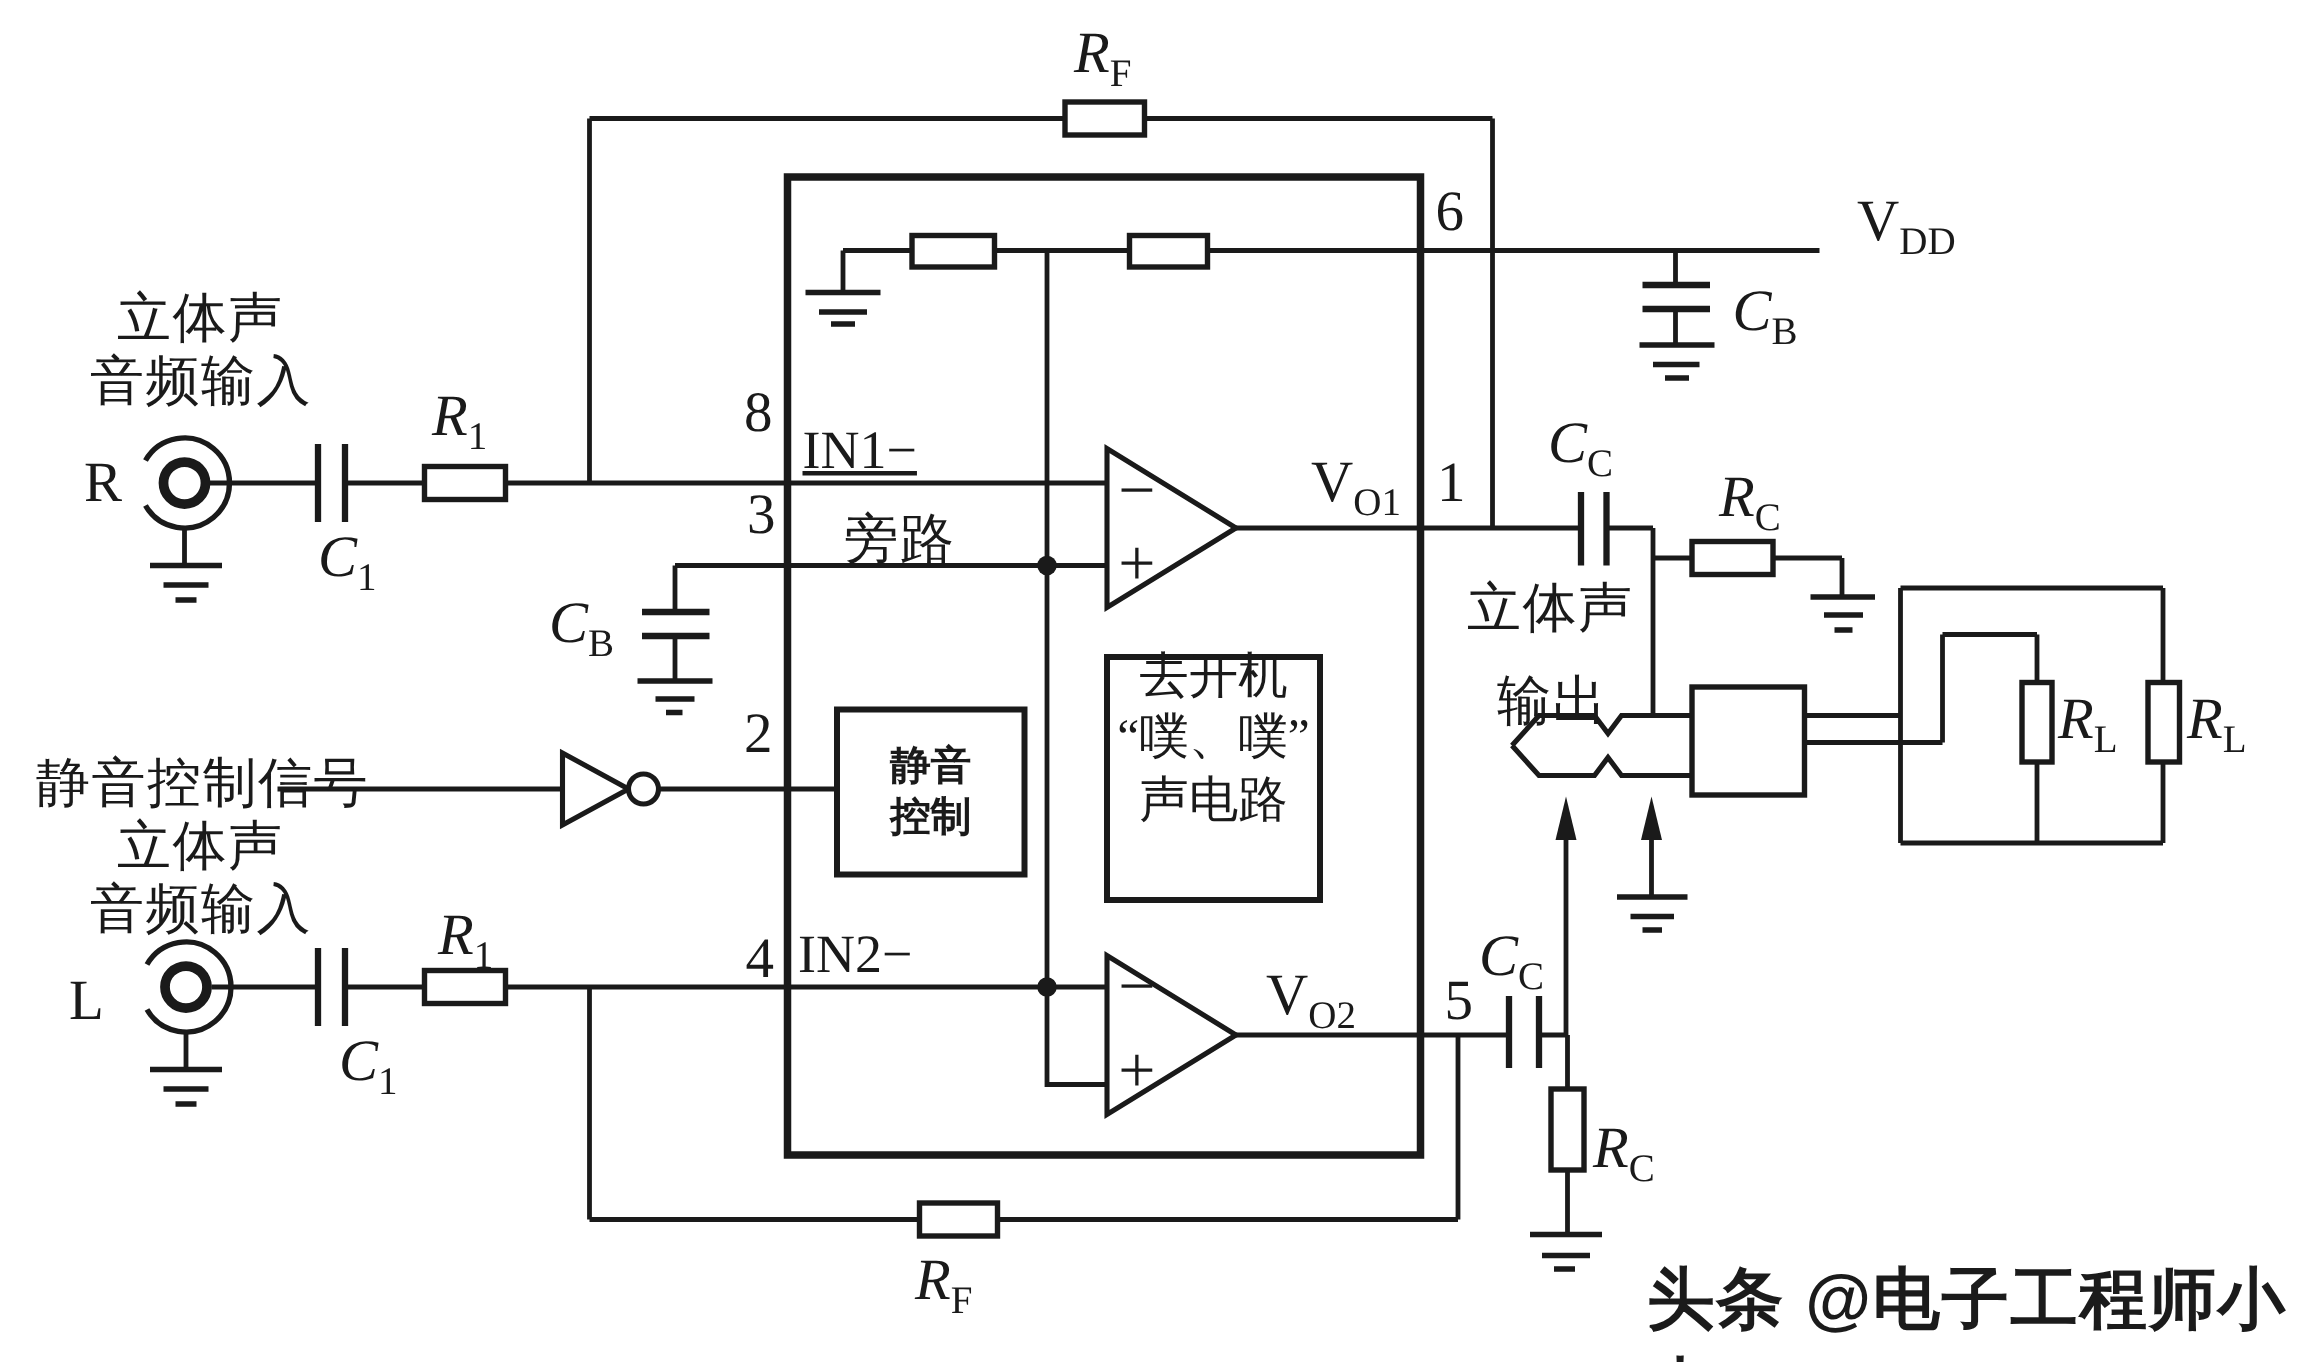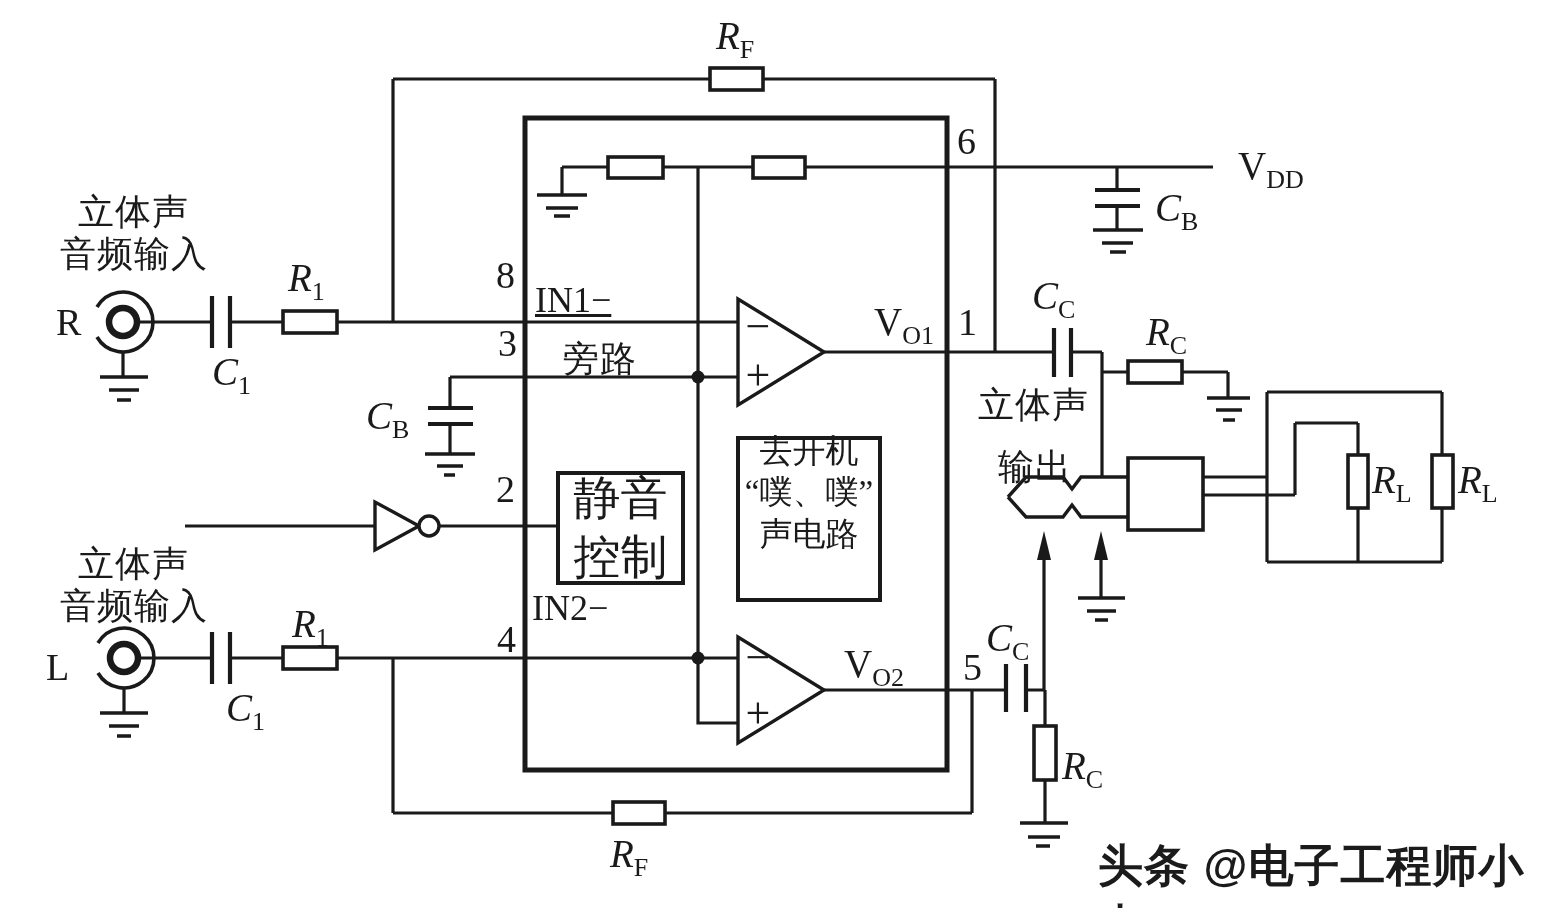--- a/index.html
+++ b/index.html
@@ -9,21 +9,21 @@
   .lbl{position:absolute;white-space:nowrap;line-height:1;}
   .zh{font-size:36px;letter-spacing:1px;text-align:right;}
   .pin{font-size:38px;}
   .sig{font-size:36px;}
   .sym{font-size:39px;}
   .sym .m{font-style:italic;}
   .sym.up .m{font-style:normal;}
   .sym sub{font-size:26px;font-style:normal;vertical-align:-9px;line-height:0;}
   .boxtext{position:absolute;display:flex;flex-direction:column;align-items:center;justify-content:center;text-align:center;}
   .boxtext span{display:block;line-height:1.25;}
-  .mutebox{left:558px;top:473px;width:125px;height:110px;font-size:47px;}
+  .mutebox{left:558px;top:473px;width:125px;height:110px;font-size:27px;font-weight:bold;}
   .popbox{left:738px;top:412px;width:142px;height:162px;font-size:33px;}
   .watermark{position:absolute;left:1098px;top:836px;font-size:45px;font-weight:bold;
              font-family:"Liberation Sans","DejaVu Sans",sans-serif;color:#1b1b1b;letter-spacing:1px;
              text-shadow:2px 0 0 #fff,-2px 0 0 #fff,0 2px 0 #fff,0 -2px 0 #fff,2px 2px 0 #fff,-2px -2px 0 #fff,2px -2px 0 #fff,-2px 2px 0 #fff;}
 </style>
 </head>
 <body>
 
 <div class="stage">
 
@@ -100,50 +100,51 @@
     <polygon points="1094,560 1108,560 1101,531" fill="#1a1a1a"></polygon>
 
     <text x="758" y="341" font-size="44" text-anchor="middle" fill="#1a1a1a">−</text>
     <text x="758" y="390" font-size="44" text-anchor="middle" fill="#1a1a1a">+</text>
     <text x="758" y="672" font-size="44" text-anchor="middle" fill="#1a1a1a">−</text>
     <text x="758" y="728" font-size="44" text-anchor="middle" fill="#1a1a1a">+</text>
   </svg>
 
   <div class="lbl zh" style="left:78px;top:194px;">立体声</div>
   <div class="lbl zh" style="left:60px;top:236px;">音频输入</div>
+  <div class="lbl zh" style="left:24px;top:504px;">静音控制信号</div>
   <div class="lbl zh" style="left:78px;top:546px;">立体声</div>
   <div class="lbl zh" style="left:60px;top:588px;">音频输入</div>
   <div class="lbl zh" style="left:978px;top:387px;">立体声</div>
   <div class="lbl zh" style="left:998px;top:449px;">输出</div>
   <div class="lbl zh" style="left:563px;top:341px;">旁路</div>
 
   <div class="lbl pin" style="left:56px;top:303px;">R</div>
   <div class="lbl pin" style="left:46px;top:648px;">L</div>
 
   <div class="lbl pin" style="left:496px;top:256px;">8</div>
   <div class="lbl pin" style="left:498px;top:324px;">3</div>
   <div class="lbl pin" style="left:496px;top:470px;">2</div>
   <div class="lbl pin" style="left:497px;top:620px;">4</div>
   <div class="lbl pin" style="left:957px;top:122px;">6</div>
   <div class="lbl pin" style="left:958px;top:303px;">1</div>
   <div class="lbl pin" style="left:963px;top:648px;">5</div>
 
   <div class="lbl sig" style="left:535px;top:282px;text-decoration:underline;">IN1−</div>
-  <div class="lbl sig" style="left:532px;top:590px;">IN2−</div>
+  <div class="lbl sig" style="left:532px;top:618px;">IN2−</div>
 
   <div class="lbl sym" style="left:288px;top:258px;"><span class="m">R</span><sub>1</sub></div>
   <div class="lbl sym" style="left:212px;top:352px;"><span class="m">C</span><sub>1</sub></div>
   <div class="lbl sym" style="left:716px;top:16px;"><span class="m">R</span><sub>F</sub></div>
   <div class="lbl sym" style="left:366px;top:396px;"><span class="m">C</span><sub>B</sub></div>
   <div class="lbl sym" style="left:292px;top:604px;"><span class="m">R</span><sub>1</sub></div>
   <div class="lbl sym" style="left:226px;top:688px;"><span class="m">C</span><sub>1</sub></div>
   <div class="lbl sym" style="left:610px;top:834px;"><span class="m">R</span><sub>F</sub></div>
   <div class="lbl sym" style="left:1032px;top:276px;"><span class="m">C</span><sub>C</sub></div>
   <div class="lbl sym" style="left:1146px;top:312px;"><span class="m">R</span><sub>C</sub></div>
-  <div class="lbl sym up" style="left:1238px;top:146px;"><span class="m">V</span><sub>DD</sub></div>
+  <div class="lbl sym up" style="left:1238px;top:128px;"><span class="m">V</span><sub>DD</sub></div>
   <div class="lbl sym" style="left:1155px;top:188px;"><span class="m">C</span><sub>B</sub></div>
   <div class="lbl sym up" style="left:874px;top:302px;text-align:center;"><span class="m">V</span><sub>O1</sub></div>
   <div class="lbl sym up" style="left:844px;top:644px;"><span class="m">V</span><sub>O2</sub></div>
   <div class="lbl sym" style="left:986px;top:618px;"><span class="m">C</span><sub>C</sub></div>
   <div class="lbl sym" style="left:1062px;top:746px;"><span class="m">R</span><sub>C</sub></div>
   <div class="lbl sym" style="left:1372px;top:460px;"><span class="m">R</span><sub>L</sub></div>
   <div class="lbl sym" style="left:1458px;top:460px;"><span class="m">R</span><sub>L</sub></div>
 
   <div class="boxtext mutebox">
     <span>静音</span>

